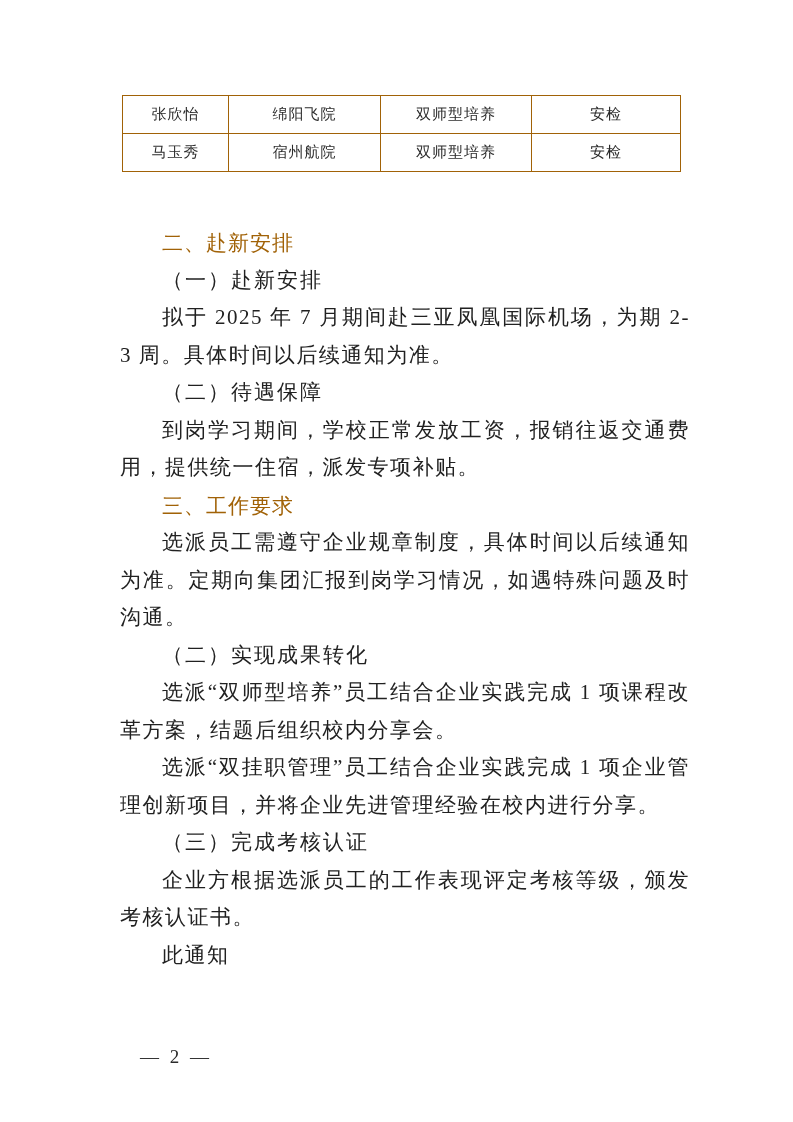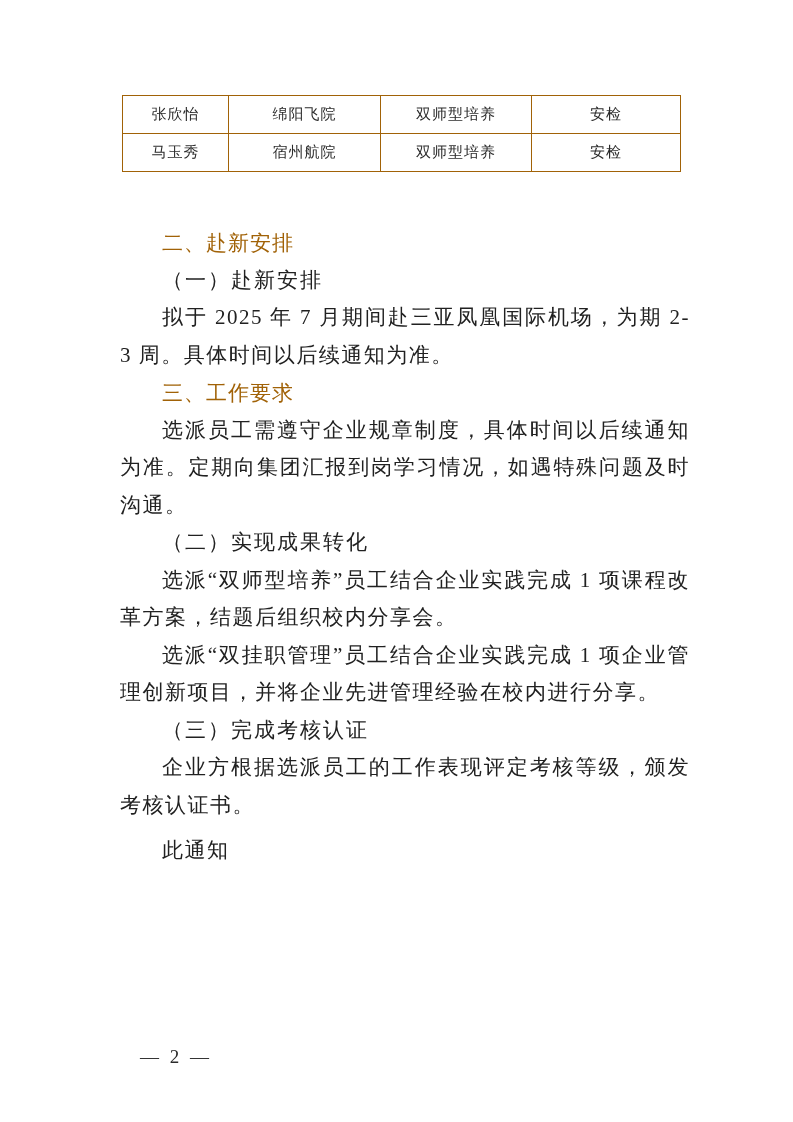--- a/index.html
+++ b/index.html
@@ -49,21 +49,21 @@
   .heading {
     font-family: "Liberation Sans", "DejaVu Sans", sans-serif;
     font-weight: normal;
     letter-spacing: 1px;
     color: #a16207;
   }
   .subheading {
     font-weight: 500;
     letter-spacing: 2px;
   }
-  .closing { margin-top: 8px; }
+  .closing { }
 
   
   .footer {
     position: absolute;
     left: 140px;
     top: 1046px;
     font-size: 19px;
     letter-spacing: 3px;
     color: #2b2b2b;
   }
@@ -93,20 +93,22 @@
         <td>双师型培养</td>
         <td>安检</td>
       </tr>
     </tbody>
   </table>
 
   <div class="content">
     <p class="heading">二、赴新安排</p>
     <p class="subheading">（一）赴新安排</p>
     <p>拟于 2025 年 7 月期间赴三亚凤凰国际机场，为期 2-3 周。具体时间以后续通知为准。</p>
+    <p class="subheading">（二）待遇保障</p>
+    <p>到岗学习期间，学校正常发放工资，报销往返交通费用，提供统一住宿，派发专项补贴。</p>
     <p class="heading">三、工作要求</p>
     <p>选派员工需遵守企业规章制度，具体时间以后续通知为准。定期向集团汇报到岗学习情况，如遇特殊问题及时沟通。</p>
     <p class="subheading">（二）实现成果转化</p>
     <p>选派“双师型培养”员工结合企业实践完成 1 项课程改革方案，结题后组织校内分享会。</p>
     <p>选派“双挂职管理”员工结合企业实践完成 1 项企业管理创新项目，并将企业先进管理经验在校内进行分享。</p>
     <p class="subheading">（三）完成考核认证</p>
     <p>企业方根据选派员工的工作表现评定考核等级，颁发考核认证书。</p>
     <p class="closing">此通知</p>
   </div>
 

